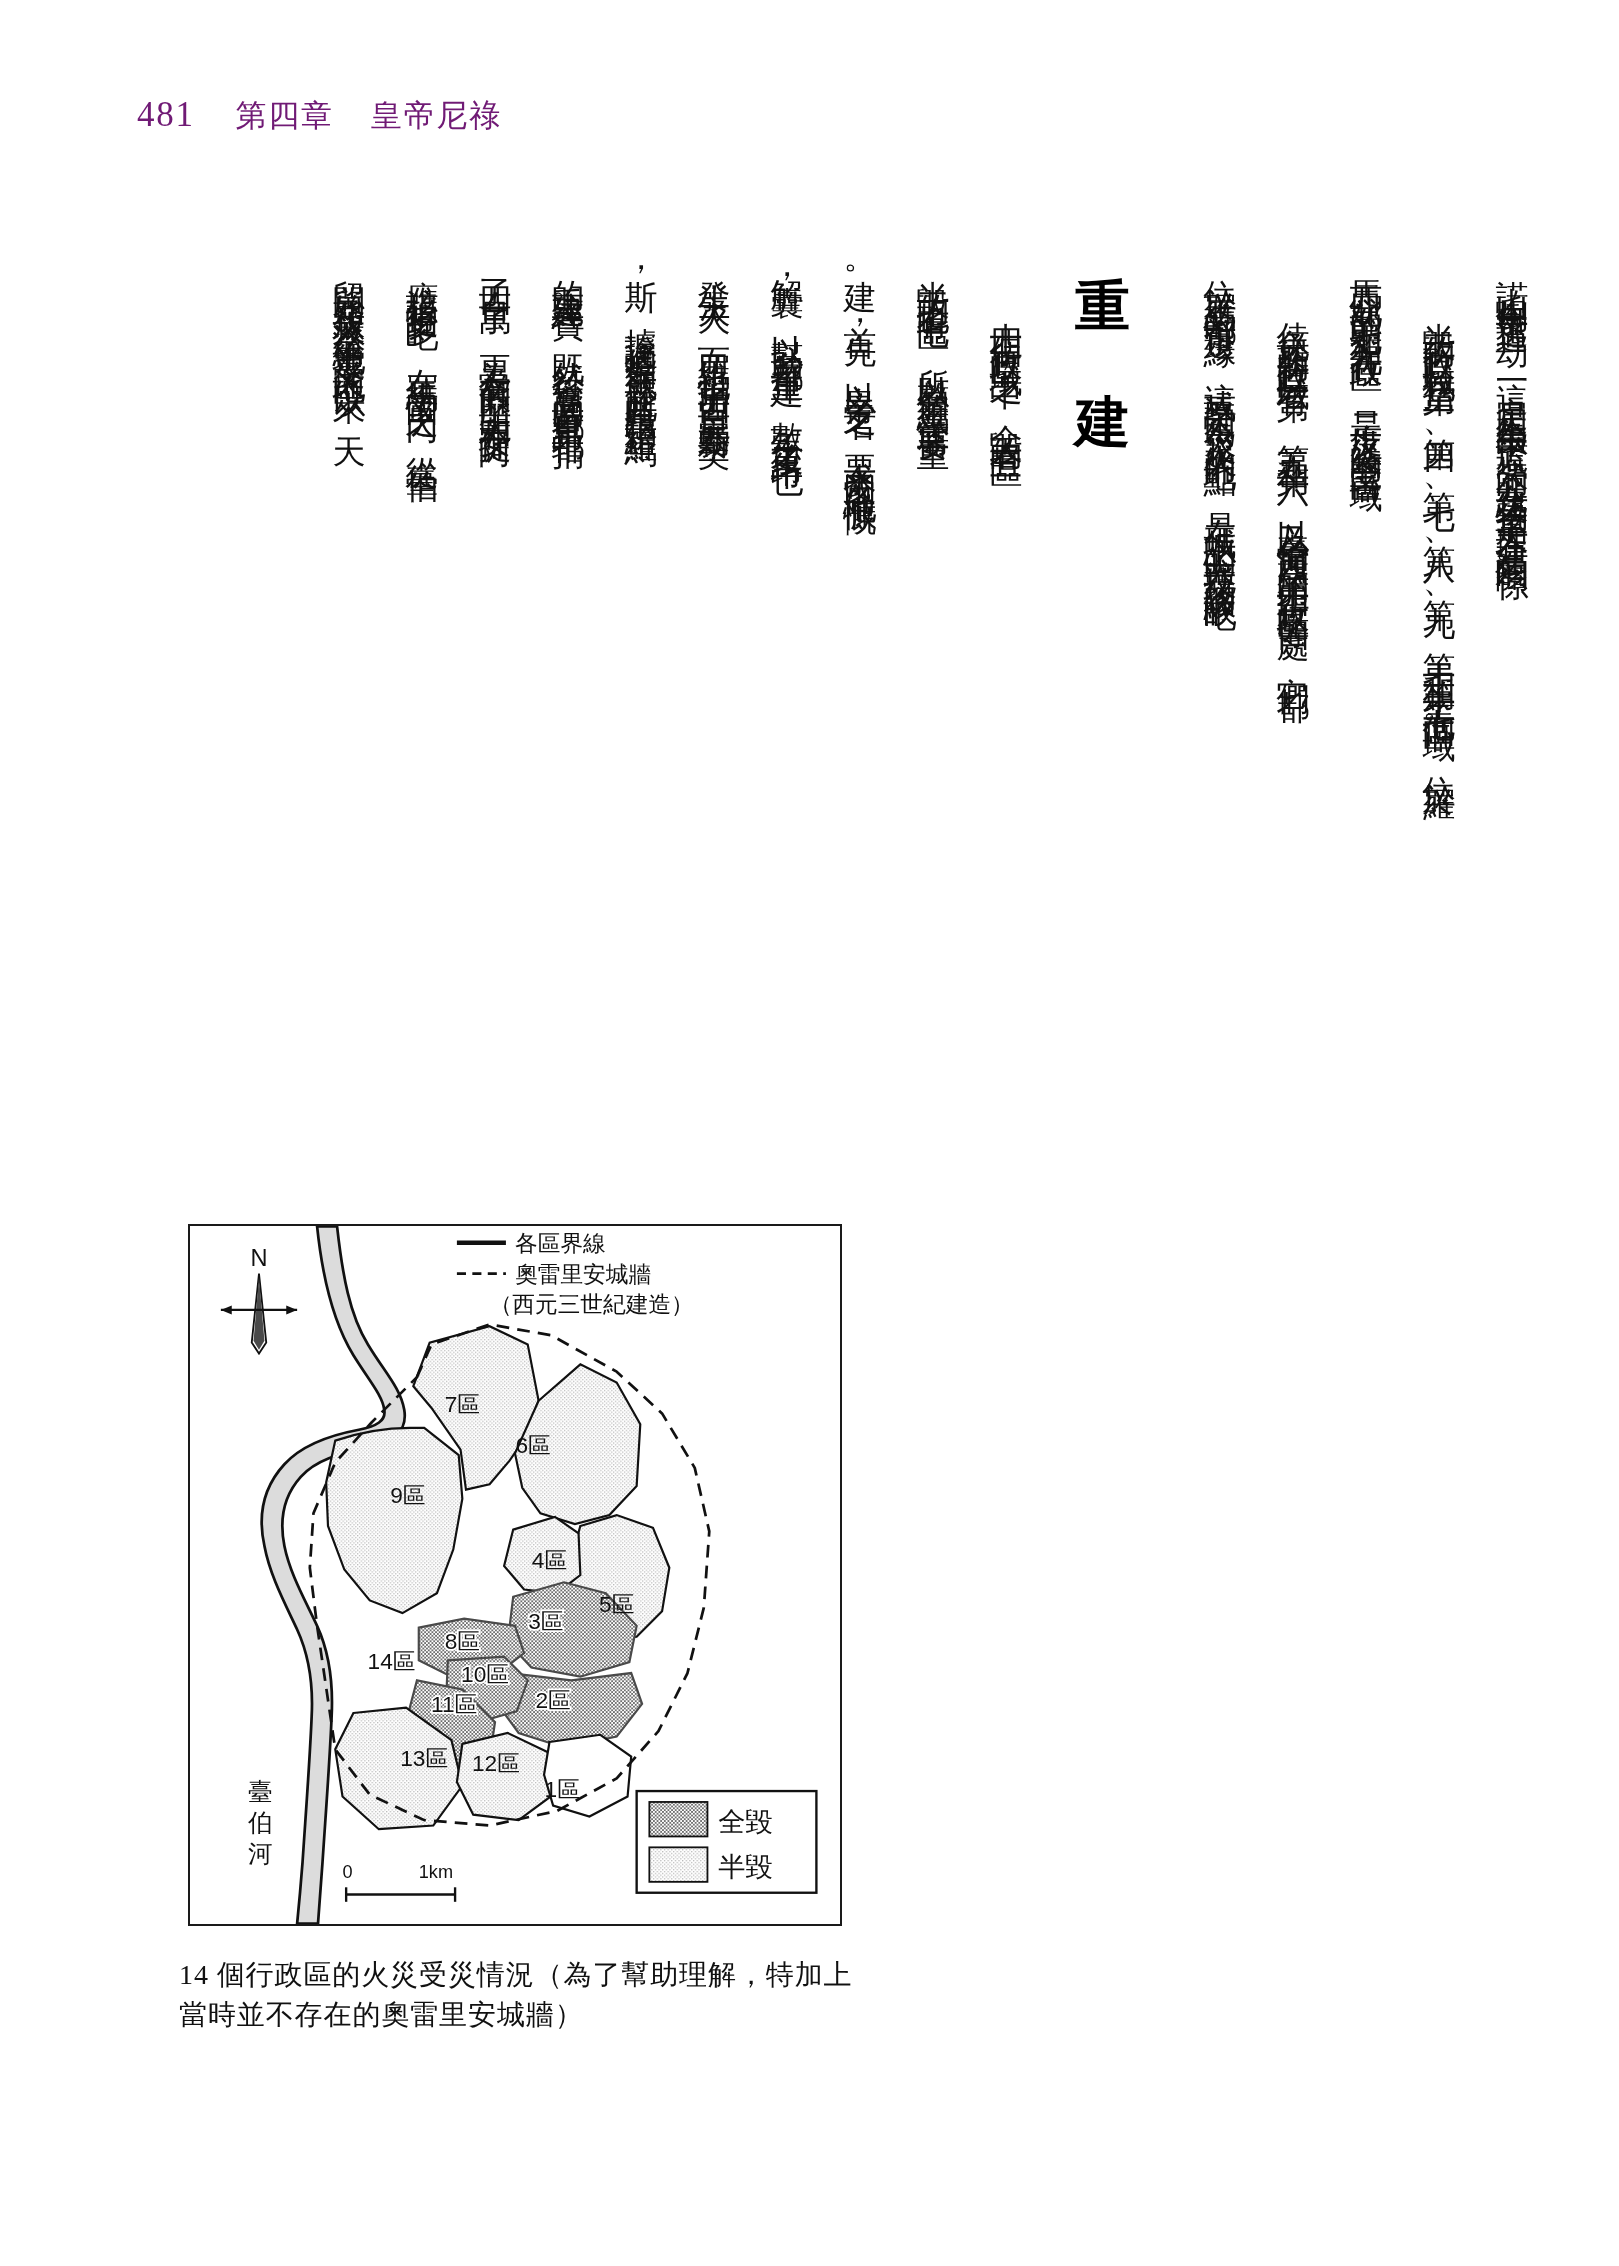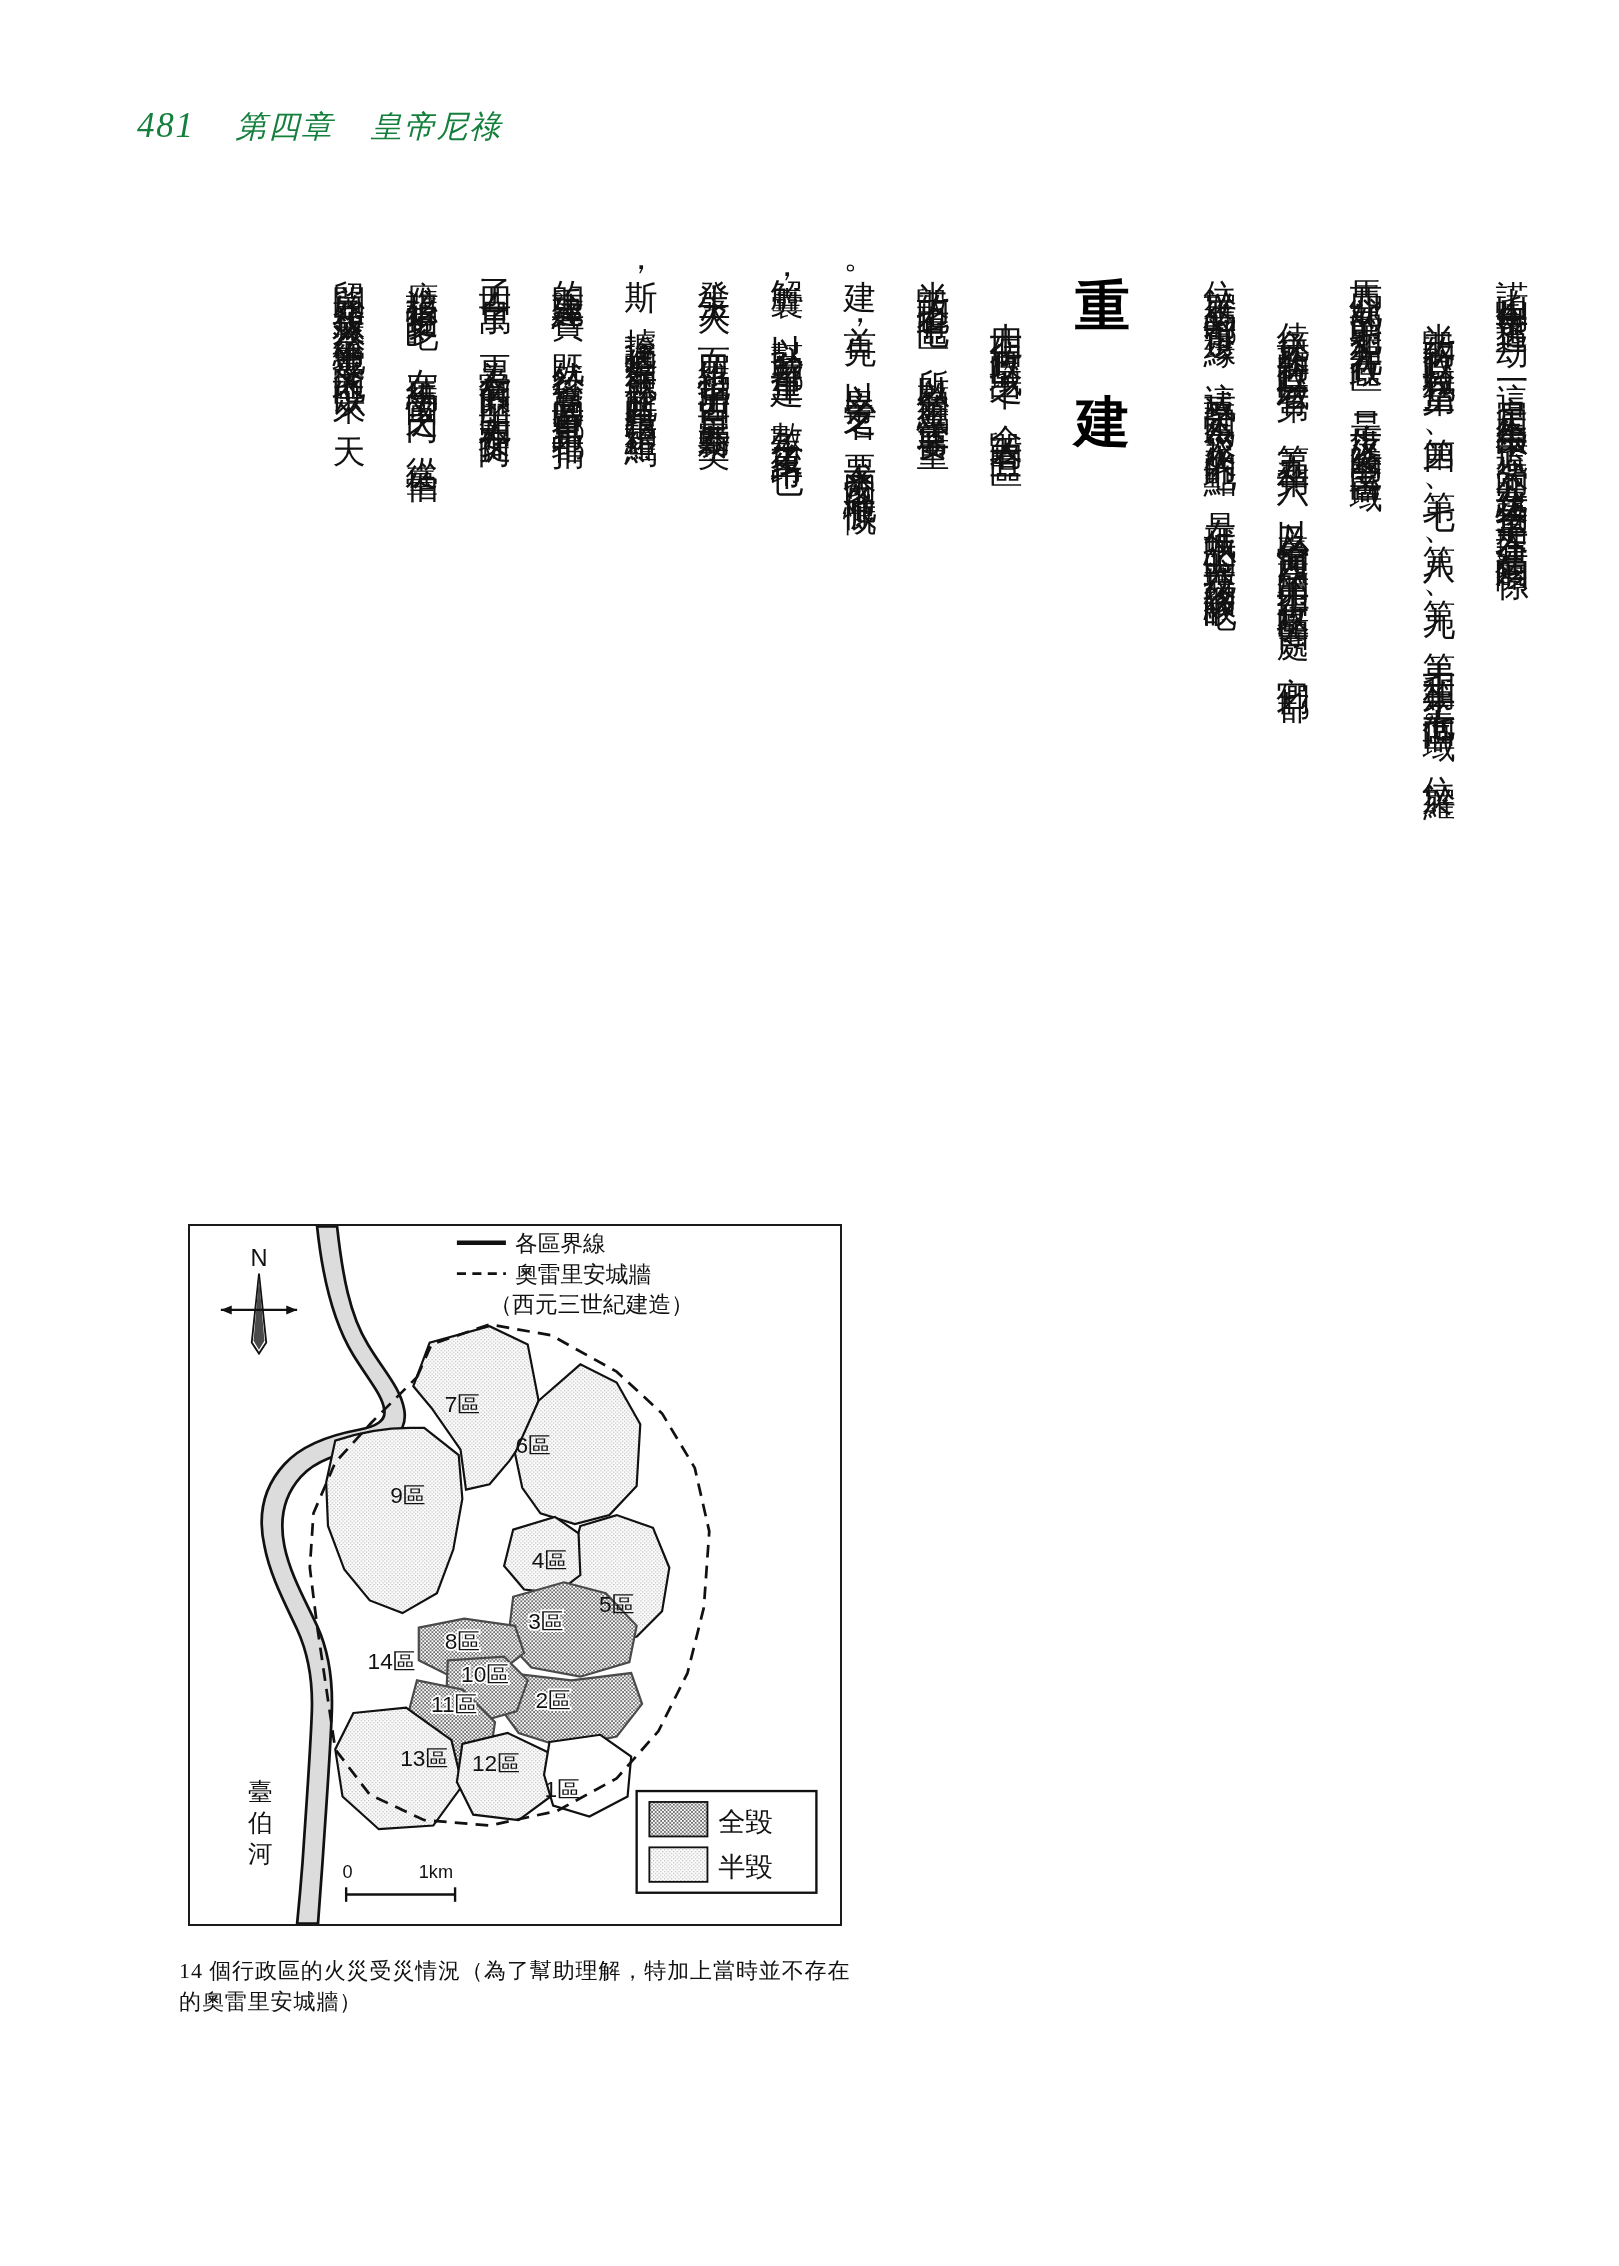--- a/index.html
+++ b/index.html
@@ -13,26 +13,25 @@
     position: relative;
     font-family: "Liberation Serif", "DejaVu Serif", serif;
     color: #111111;
     overflow: hidden;
   }
 
   
   #running-head {
     position: absolute;
     left: 137px;
-    top: 106px;
+    top: 95px;
     font-size: 31px;
     letter-spacing: 1.8px;
     white-space: nowrap;
-    color: #15803d;
-    font-style: italic;
+    color: #701a75;
   }
   #running-head .folio {
     font-size: 35px;
     margin-right: 31px;
     font-family: "Liberation Serif", serif;
   }
   #running-head .chap {
     margin-right: 27.4px;
   }
 
@@ -94,21 +93,21 @@
     background: #ffffff;
     box-sizing: border-box;
   }
   #map-svg { display:block; width: 100%; height: 100%; }
 
   #fig-caption {
     position: absolute;
     left: 179px;
     top: 1955px;
     width: 694px;
-    font-size: 22px;
+    font-size: 28px;
     line-height: 1.42;
     letter-spacing: 0.9px;
     color: #111;
   }
   #fig-caption .num { font-family: "Liberation Serif", serif; }
 
   .legend-text { font-family: "Liberation Sans", sans-serif; }
 </style>
 </head>
 <body>

